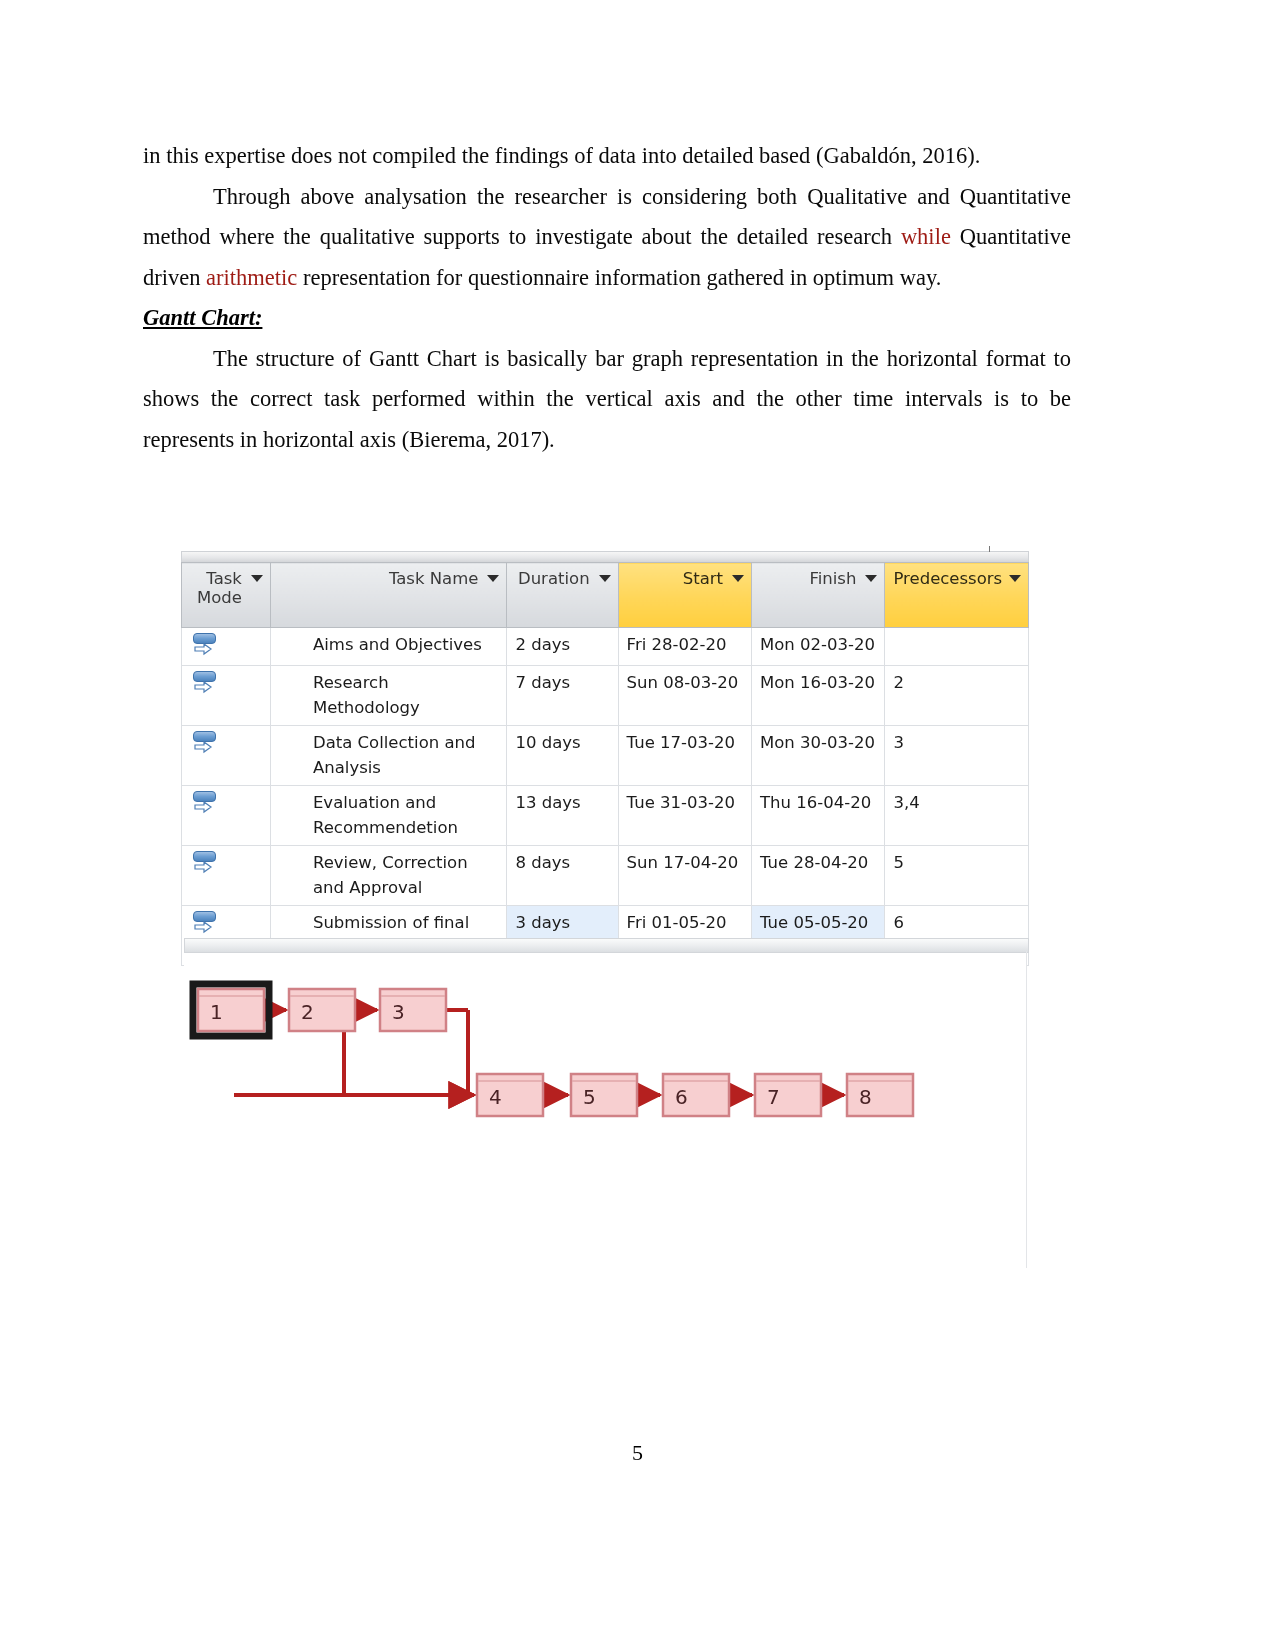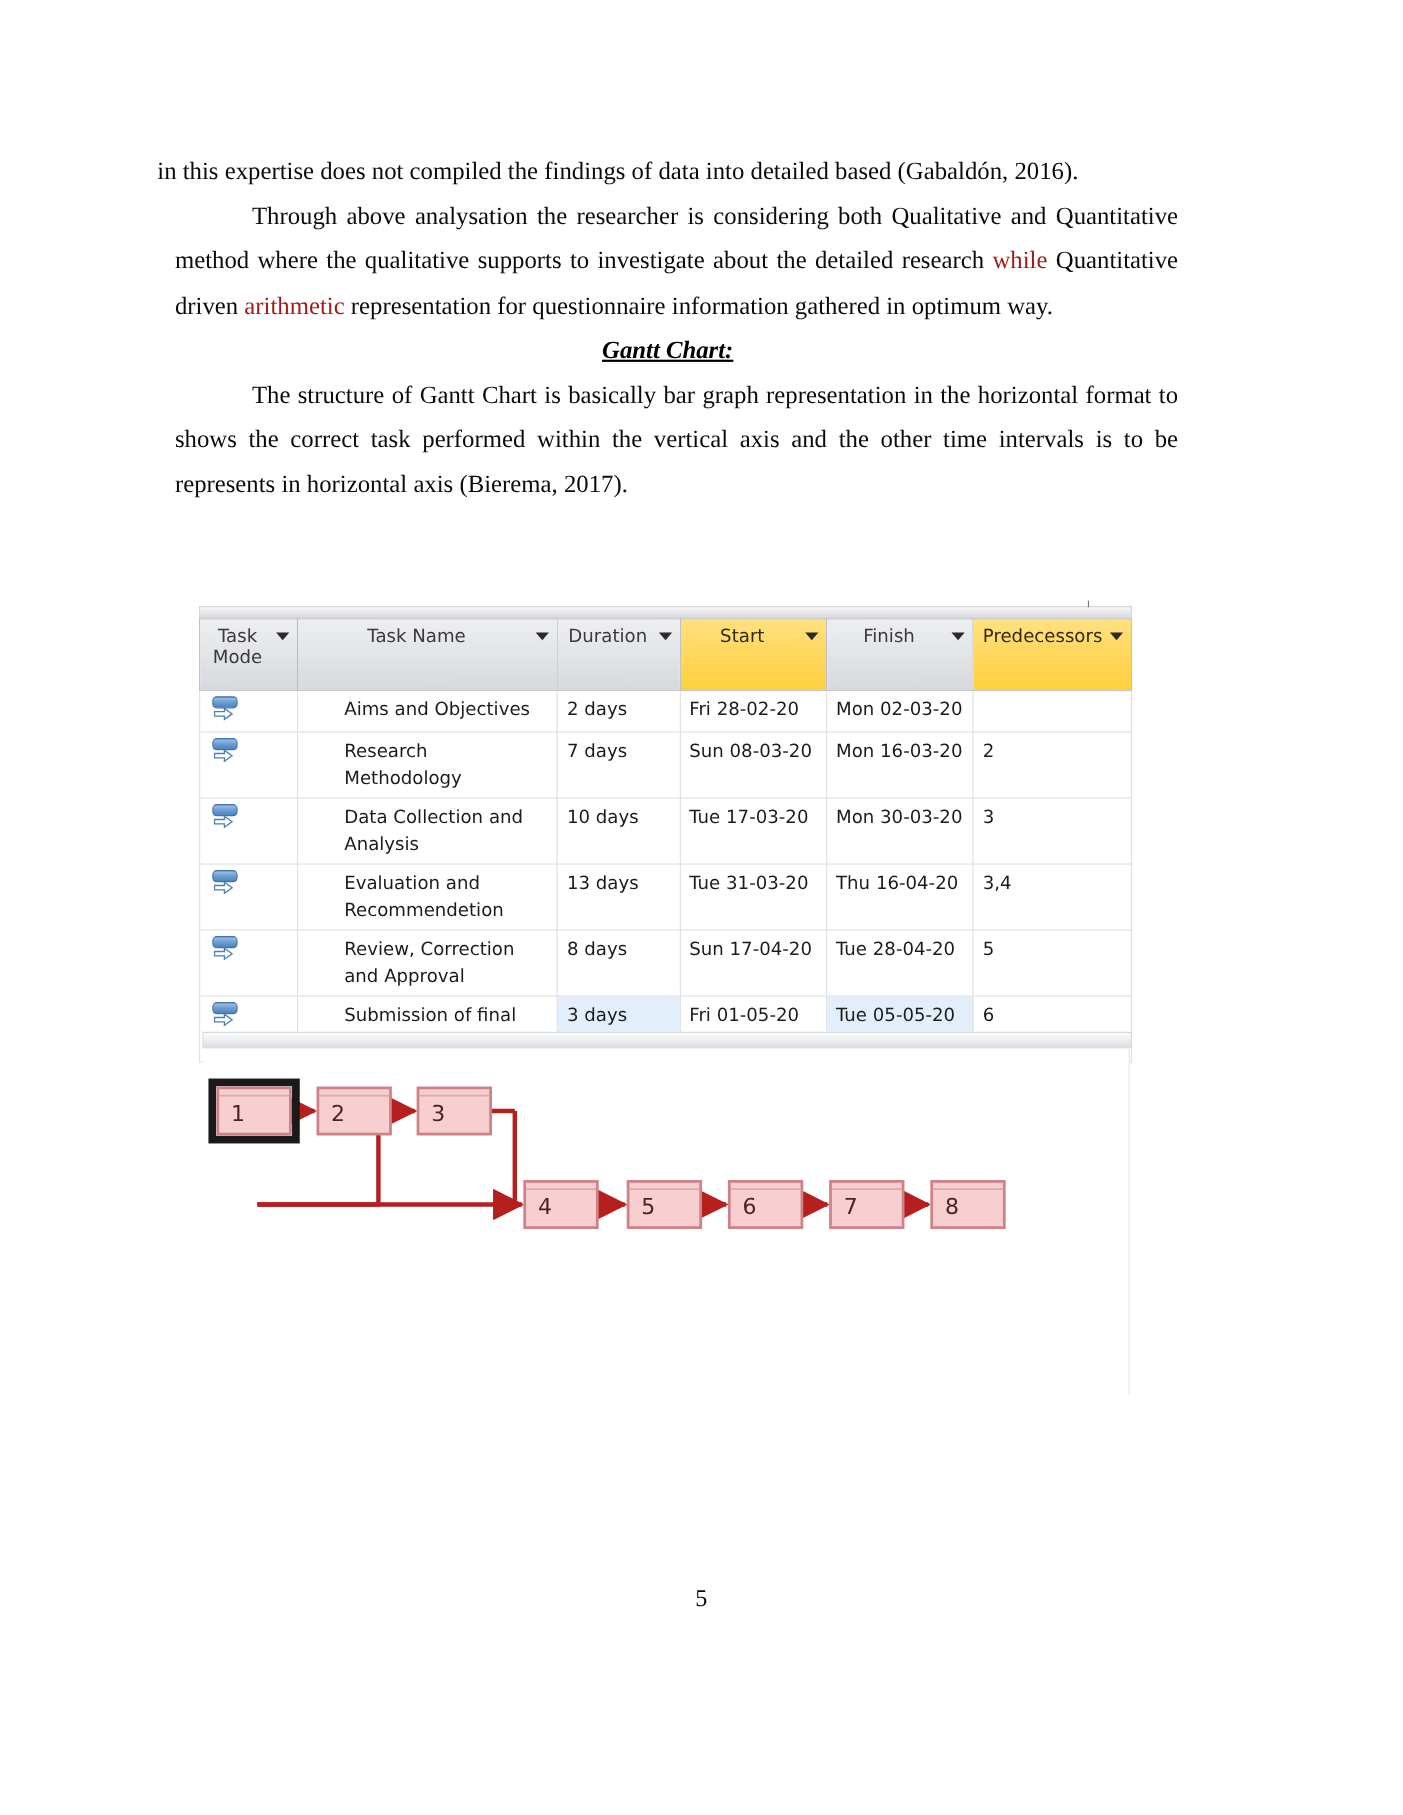--- a/index.html
+++ b/index.html
@@ -34,33 +34,32 @@
   }
 
   .para {
     font-size: 22.5px;
     line-height: 40.5px;
     text-align: justify;
     text-justify: inter-word;
     margin: 0;
     color: #0a0a0a;
   }
-  .para.indent { text-indent: 70px; margin-left: 16px; }
+  .para.indent { text-indent: 70px; }
 
   .accent-red { color: #9e1b14; }
 
   .heading {
     font-size: 22.5px;
     line-height: 40.5px;
     font-weight: bold;
     font-style: italic;
     text-decoration: underline;
     margin: 0;
     color: #000;
-    text-align: center;
   }
 
   
   .gantt-wrap {
     position: absolute;
     left: 181px;
     top: 551px;
     width: 848px;
     background: #ffffff;
     font-family: "DejaVu Sans", "Liberation Sans", sans-serif;
@@ -88,21 +87,21 @@
     table-layout: fixed;
     font-size: 16.5px;
     color: #1b1b1b;
   }
 
   table.gantt thead th {
     background: linear-gradient(to bottom, #eceef0 0%, #e2e4e7 50%, #d6d9dd 100%);
     border: 1px solid #b9bdc2;
     border-top: 1px solid #b9bdc2;
     padding: 6px 6px 6px 8px;
-    text-align: center;
+    text-align: right;
     vertical-align: top;
     font-weight: normal;
     font-size: 16.5px;
     color: #3a3a3a;
     height: 52px;
     position: relative;
   }
   table.gantt thead th.hl {
     background: linear-gradient(to bottom, #ffe180 0%, #ffd658 55%, #ffcf3e 100%);
     color: #2f2a14;

